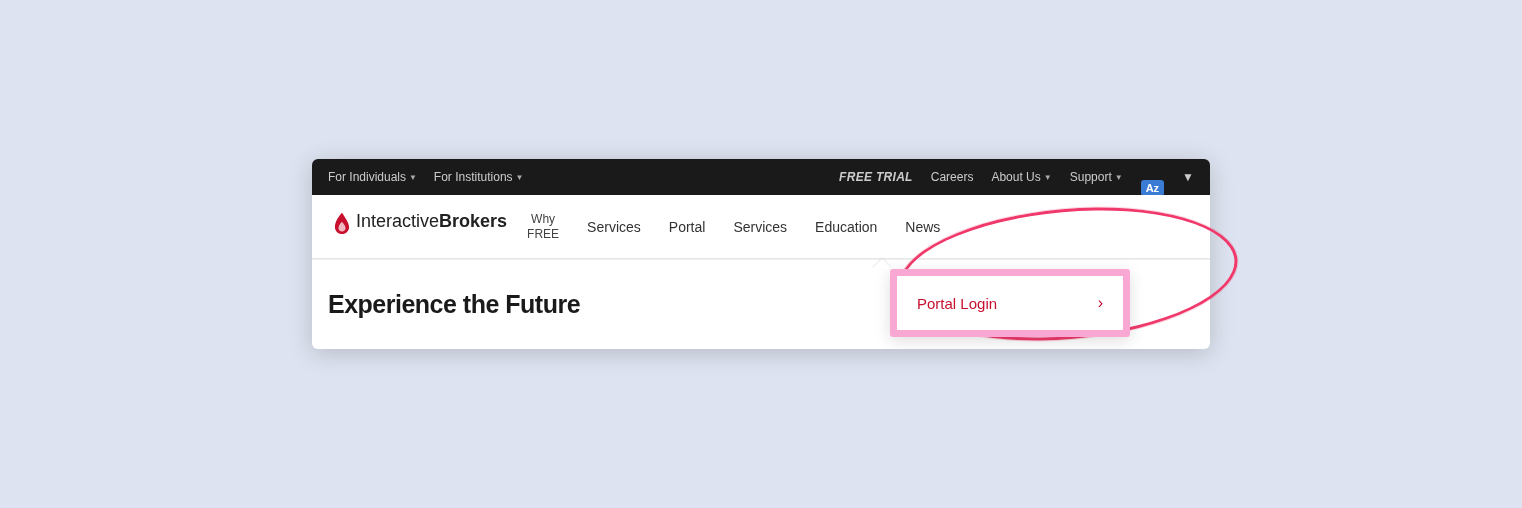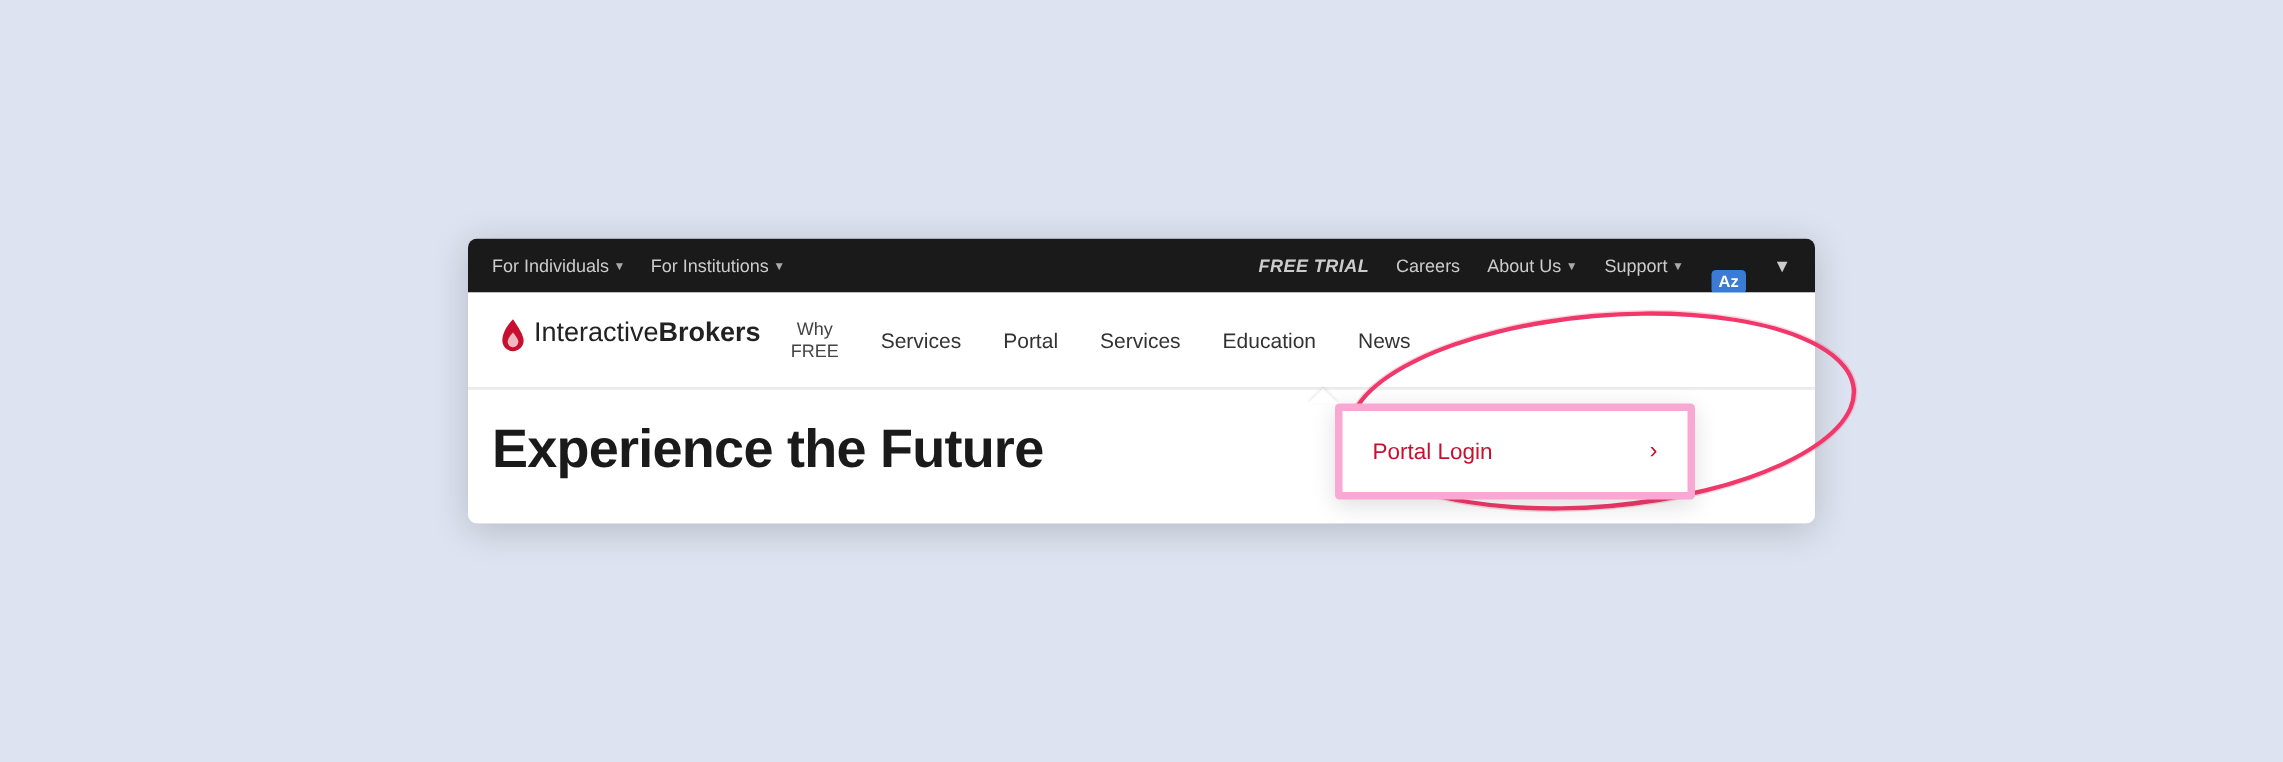--- a/index.html
+++ b/index.html
@@ -198,21 +198,21 @@
       height: 0;
       border-left: 10px solid transparent;
       border-right: 10px solid transparent;
       border-bottom: 10px solid #fff;
       margin-left: 30px;
       filter: drop-shadow(0 -1px 1px rgba(0,0,0,0.1));
     }
 
     .dropdown-menu {
       background: #fff;
-      border: 5px solid #f9a8d4;
+      border: 7px solid #f9a8d4;
       box-shadow: 0 4px 16px rgba(0,0,0,0.13);
       border-radius: 3px;
       min-width: 240px;
       overflow: hidden;
       margin-left: 48px;
     }
 
     .dropdown-item {
       display: flex;
       align-items: center;
@@ -233,24 +233,25 @@
     .content-area {
       background: #fff;
       height: 90px;
       display: flex;
       align-items: flex-start;
       padding: 18px 16px 0 16px;
       border-top: 1px solid #eee;
     }
 
     .page-title {
-      font-size: 36px;
+      font-size: 25px;
       font-weight: 700;
       color: #1a1a1a;
       letter-spacing: -0.5px;
+      margin-top: 12px;
     }
 
     
     .circle-annotation {
       position: absolute;
       top: 50px;
       right: -28px;
       width: 340px;
       height: 130px;
       border: 3px solid #f0396a;

